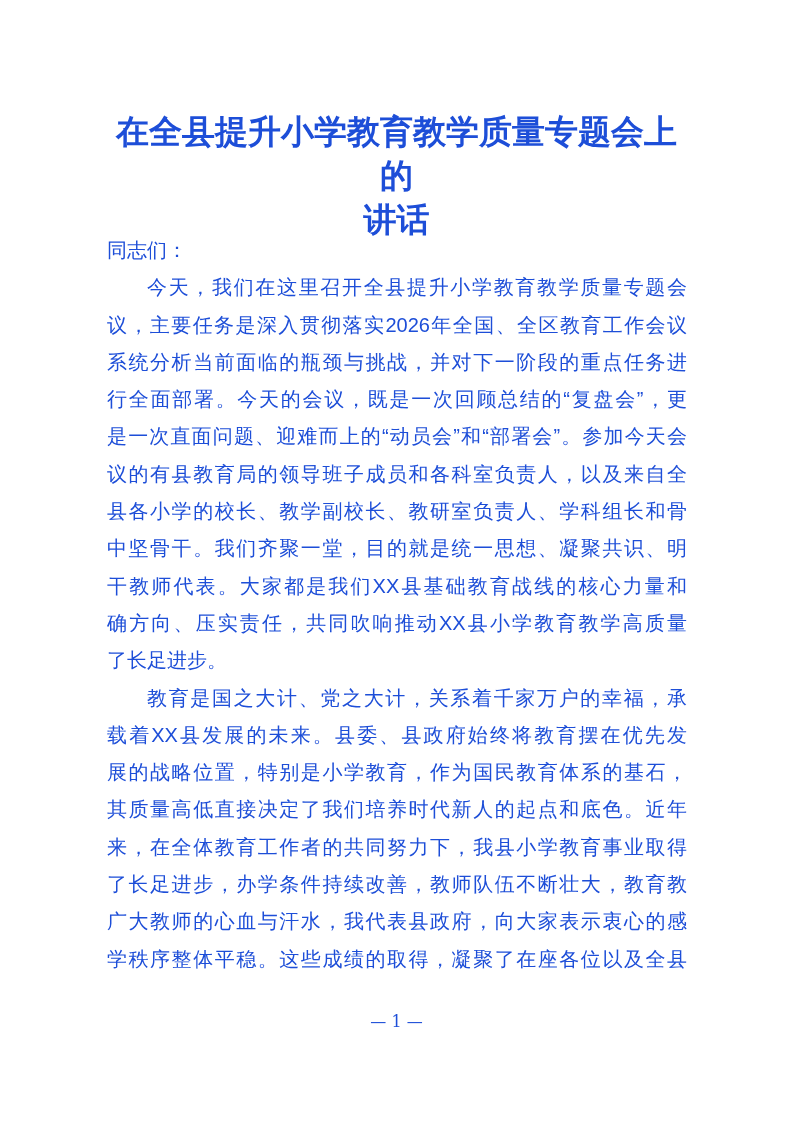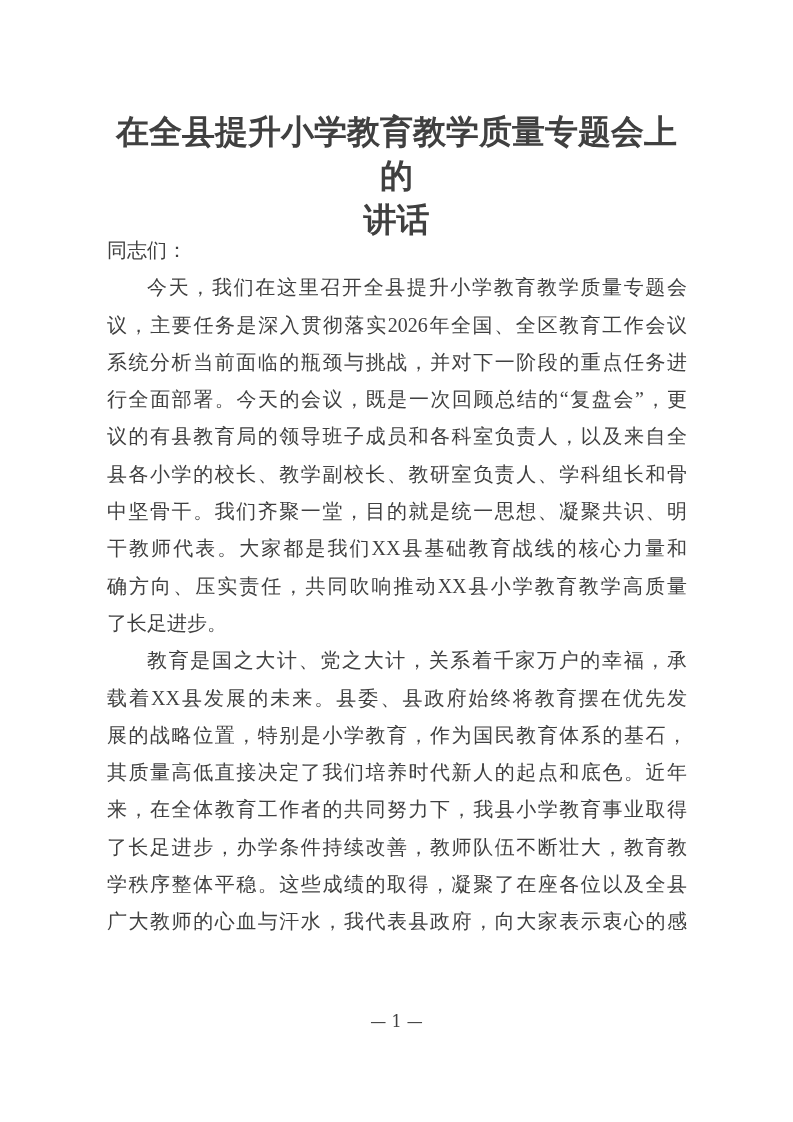--- a/index.html
+++ b/index.html
@@ -1,29 +1,29 @@
 <!DOCTYPE html>
 <html><head>
   <meta charset="utf-8">
   <style>
     html, body { margin: 0; padding: 0; background: #ffffff; }
     body { width: 793px; height: 1122px; position: relative; overflow: hidden; }
     .page {
       position: absolute; left: 0; top: 0; width: 793px; height: 1122px;
-      background: #ffffff; color: #404040;
+      background: #ffffff; color: #1d4ed8;
     }
     .title {
       position: absolute; left: 100px; width: 593px; top: 110px;
       text-align: center; font-family: "DejaVu Sans", sans-serif;
       font-weight: bold; font-size: 33px; line-height: 44px; letter-spacing: 0px;
       margin: 0;
     }
     .body {
       position: absolute; left: 107px; width: 580px; top: 232px;
-      font-family: Liberation Serif, serif; font-size: 20px; line-height: 37.3px;
+      font-family: Liberation Sans, sans-serif; font-size: 20px; line-height: 37.3px;
       text-align: justify; text-justify: inter-character;
     }
     .line { display: block; white-space: nowrap; text-align-last: justify; height: 37.3px; }
     .line.last { text-align-last: left; }
     .indent { padding-left: 40px; }
     .salutation { display: block; height: 37.3px; }
     .footer {
       position: absolute; left: 0; width: 793px; top: 1012px; text-align: center;
       font-family: "DejaVu Serif", serif; font-size: 16px;
     }
@@ -38,34 +38,35 @@
   </h1>
 
   <div class="body">
     <span class="salutation">同志们：</span>
 
     <div>
       <span class="line indent">今天，我们在这里召开全县提升小学教育教学质量专题会</span>
       <span class="line">议，主要任务是深入贯彻落实2026年全国、全区教育工作会议</span>
       <span class="line">系统分析当前面临的瓶颈与挑战，并对下一阶段的重点任务进</span>
       <span class="line">行全面部署。今天的会议，既是一次回顾总结的“复盘会”，更</span>
+      <span class="line">是一次直面问题、迎难而上的“动员会”和“部署会”。参加今天会</span>
       <span class="line">议的有县教育局的领导班子成员和各科室负责人，以及来自全</span>
       <span class="line">县各小学的校长、教学副校长、教研室负责人、学科组长和骨</span>
       <span class="line">中坚骨干。我们齐聚一堂，目的就是统一思想、凝聚共识、明</span>
       <span class="line">干教师代表。大家都是我们XX县基础教育战线的核心力量和</span>
       <span class="line">确方向、压实责任，共同吹响推动XX县小学教育教学高质量</span>
       <span class="line last">了长足进步。</span>
     </div>
 
     <div>
       <span class="line indent">教育是国之大计、党之大计，关系着千家万户的幸福，承</span>
       <span class="line">载着XX县发展的未来。县委、县政府始终将教育摆在优先发</span>
       <span class="line">展的战略位置，特别是小学教育，作为国民教育体系的基石，</span>
       <span class="line">其质量高低直接决定了我们培养时代新人的起点和底色。近年</span>
       <span class="line">来，在全体教育工作者的共同努力下，我县小学教育事业取得</span>
       <span class="line">了长足进步，办学条件持续改善，教师队伍不断壮大，教育教</span>
+      <span class="line">广大教师的心血与汗水，我代表县政府，向大家表示衷心的感</span>
       <span class="line">学秩序整体平稳。这些成绩的取得，凝聚了在座各位以及全县</span>
-      <span class="line">广大教师的心血与汗水，我代表县政府，向大家表示衷心的感</span>
     </div>
   </div>
 
   <div class="footer">— 1 —</div>
 </div>
 
 </body></html>

